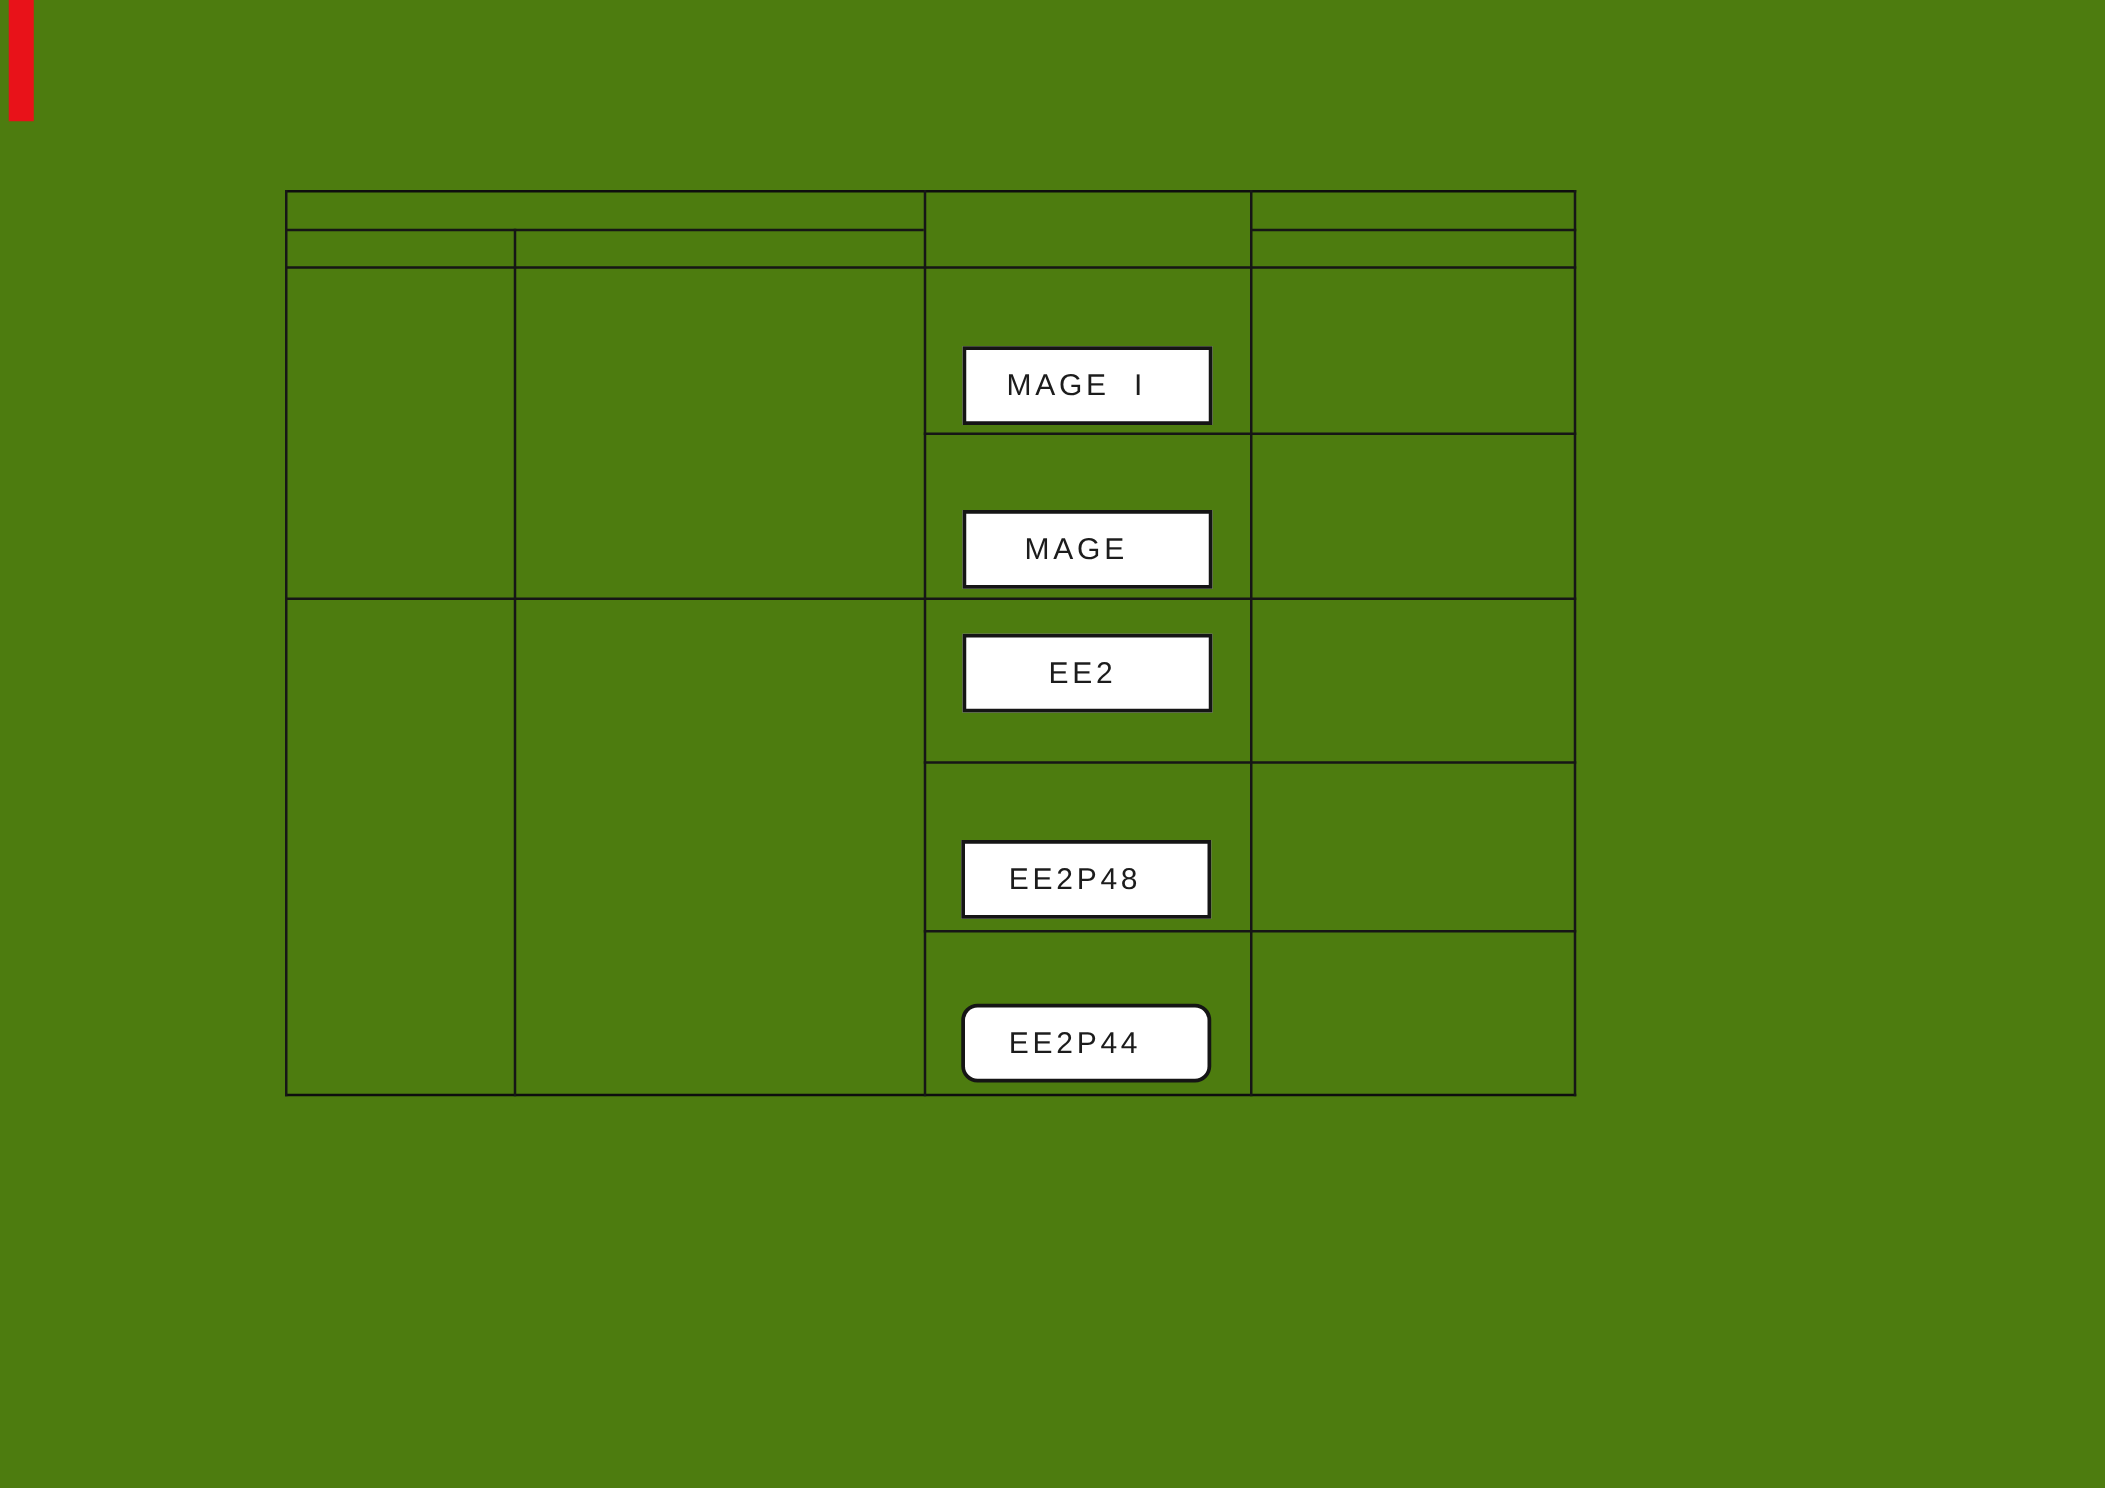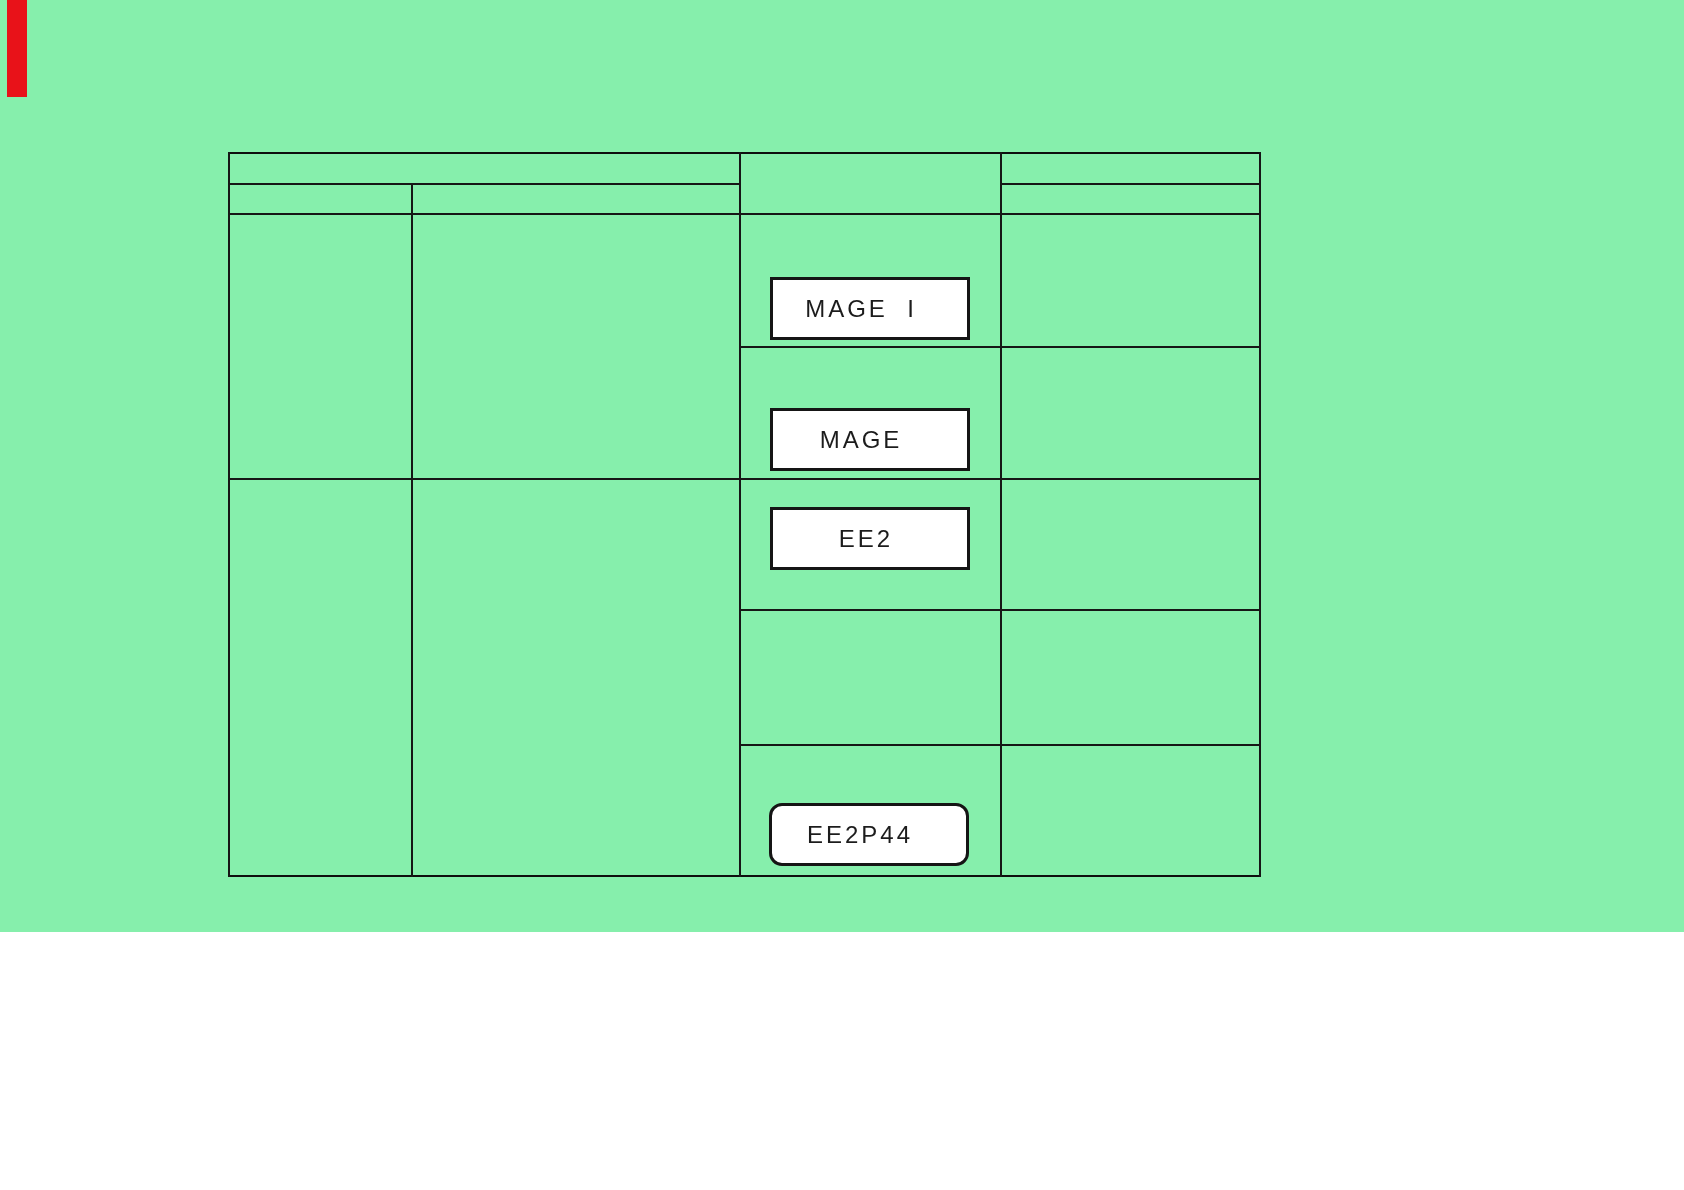--- a/index.html
+++ b/index.html
@@ -3,22 +3,22 @@
 <meta charset="utf-8">
 <style>
   html, body {
     margin: 0;
     padding: 0;
     background: #ffffff;
   }
   #page {
     position: relative;
     width: 1684px;
-    height: 932px;
-    background: #86efac;
+    height: 1190px;
+    background: #4d7c0f;
     overflow: hidden;
     font-family: "Liberation Sans", sans-serif;
   }
   
   .red-bar {
     position: absolute;
     left: 7px;
     top: 0;
     width: 20px;
     height: 97px;
@@ -96,17 +96,20 @@
 
   <div class="label-box" style="left:770px; top:277px;">
     <span>MAGE  I</span>
   </div>
   <div class="label-box" style="left:770px; top:408px;justify-content:center;">
     <span>MAGE</span>
   </div>
   <div class="label-box" style="left:770px; top:507px;padding-left:10px;">
     <span>EE2</span>
   </div>
+  <div class="label-box" style="left:769px; top:672px;">
+    <span>EE2P48</span>
+  </div>
   <div class="label-box" style="left:769px; top:803px;border-radius:13px;">
     <span>EE2P44</span>
   </div>
 
 </div>
 
 </body></html>

